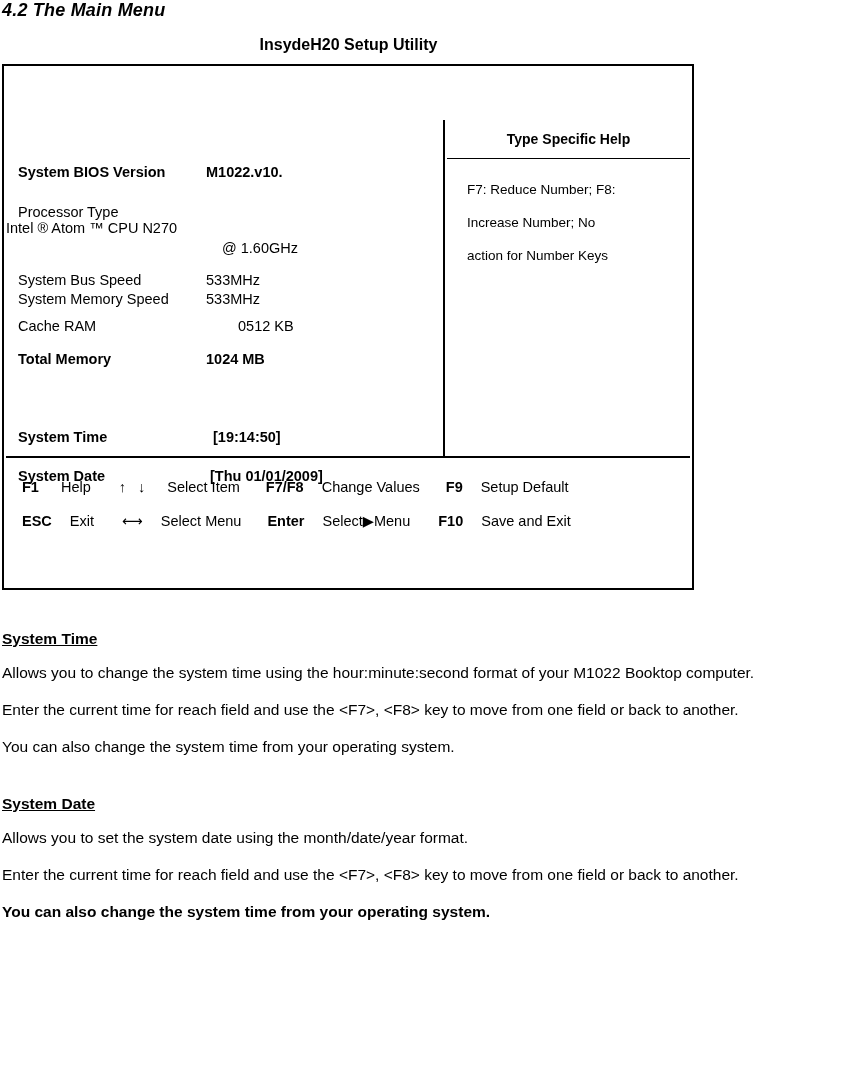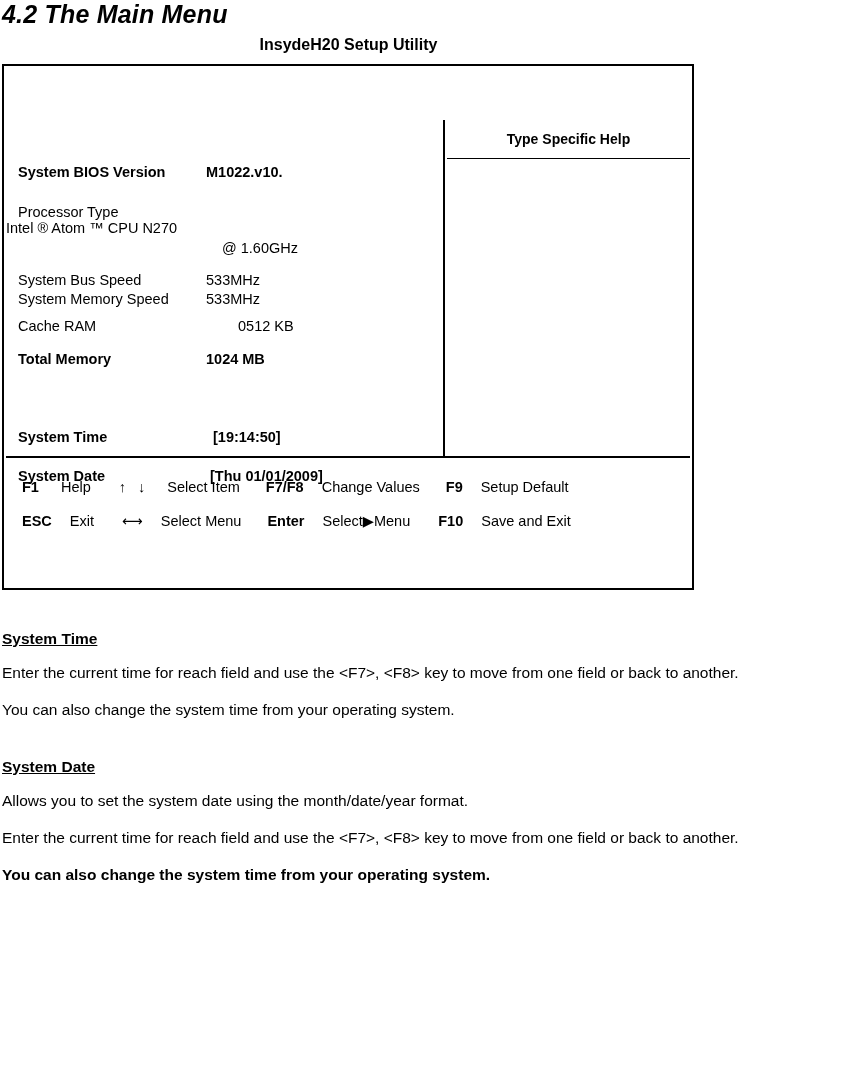--- a/index.html
+++ b/index.html
@@ -14,21 +14,21 @@
     font-family: "Liberation Sans", sans-serif;
     color: #000000;
     overflow: hidden;
   }
 
   
   .section-heading {
     position: absolute;
     left: 2px;
     top: 0px;
-    font-size: 25px;
+    font-size: 18px;
     font-weight: bold;
     font-style: italic;
     letter-spacing: 0.2px;
   }
 
   
   .utility-title {
     position: absolute;
     left: 0px;
     top: 36px;
@@ -257,40 +257,46 @@
         <div class="info-row r-date">
           <span class="lbl bold">System Date</span>
           <span class="val bold">[Thu 01/01/2009]</span>
         </div>
 
       </div>
     </div>
 
     <div class="right-pane">
       <div class="help-header">Type Specific Help</div>
+      <div class="help-body">
+        <div class="help-line">F7: Reduce Number; F8:</div>
+        <div class="help-line">Increase Number; No</div>
+        <div class="help-line">action for Number Keys</div>
+      </div>
     </div>
 
   </div>
 
   <div class="bios-footer">
     <div class="foot-line">
       <span class="k">F1</span><span class="sp-1"></span><span>Help</span><span class="sp-3"></span><span class="k arrow-ud">↑ ↓</span><span class="sp-4"></span><span>Select Item</span><span class="sp-2"></span><span class="k">F7/F8</span><span class="sp-4"></span><span>Change Values</span><span class="sp-2"></span><span class="k">F9</span><span class="sp-4"></span><span>Setup Default</span>
     </div>
     <div class="foot-line">
       <span class="k">ESC</span><span class="sp-4"></span><span>Exit</span><span class="sp-3"></span><span>⟷</span><span class="sp-4"></span><span>Select Menu</span><span class="sp-2"></span><span class="k">Enter</span><span class="sp-4"></span><span>Select</span><span>▶</span><span>Menu</span><span class="sp-3"></span><span class="k">F10</span><span class="sp-4"></span><span>Save and Exit</span>
     </div>
   </div>
 
 </div>
 
 <div class="prose">
 
   <div class="p-head-wrap">
     <h3>System Time </h3>
   </div>
+  <p class="just">Allows you to change the system time using the hour:minute:second format of your M1022 Booktop computer.</p>
   <p>Enter the current time for reach field and use the &lt;F7&gt;, &lt;F8&gt; key to move from one field or back to another.</p>
   <p>You can also change the system time from your operating system.</p>
 
   <div class="gap"></div>
 
   <div class="p-head-wrap">
     <h3>System Date</h3>
   </div>
   <p>Allows you to set the system date using the month/date/year format.</p>
   <p class="just">Enter the current time for reach field and use the &lt;F7&gt;, &lt;F8&gt; key to move from one field or back to another.</p>

